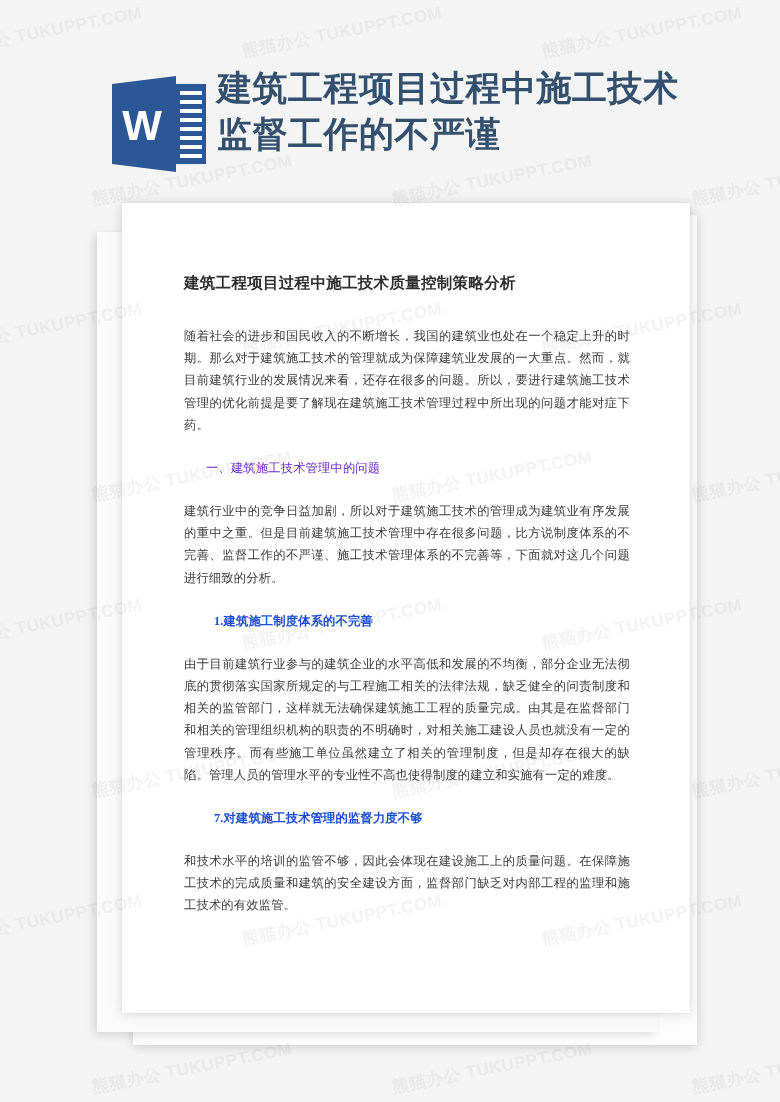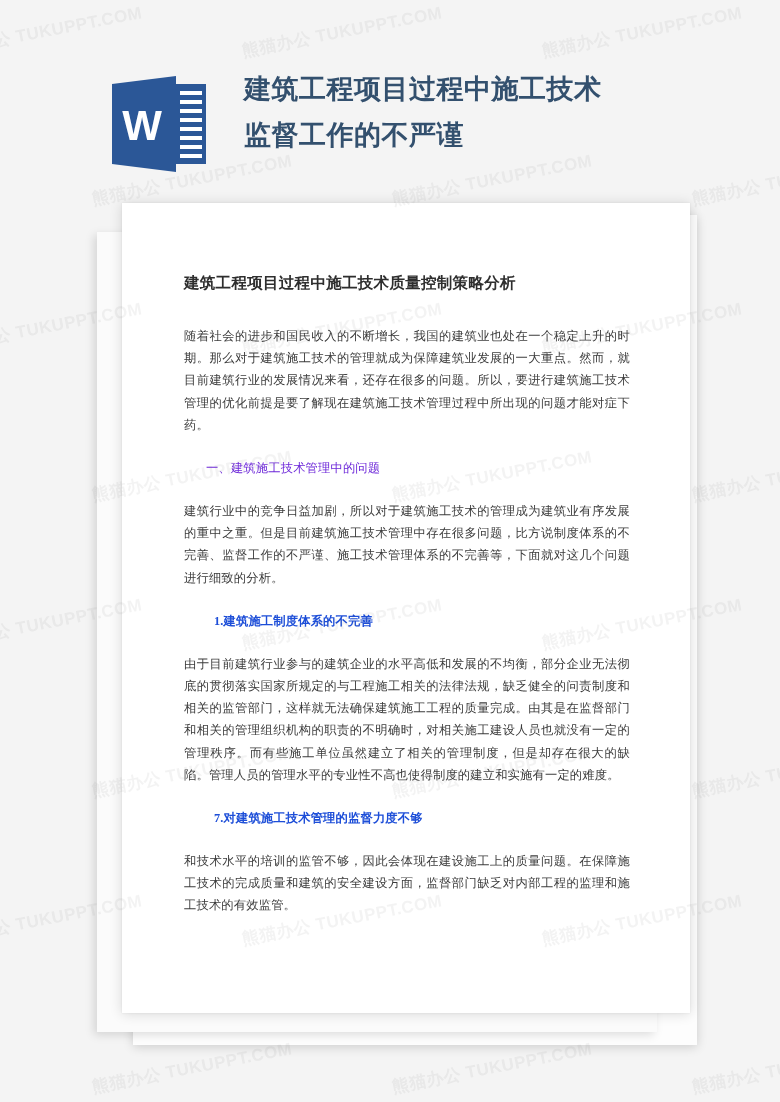--- a/index.html
+++ b/index.html
@@ -49,27 +49,27 @@
     position: absolute;
     left: 104px;
     top: 74px;
     width: 110px;
     height: 100px;
   }
   #word-logo svg { display: block; }
 
   #header-title {
     position: absolute;
-    left: 244px;
+    left: 217px;
     top: 66px;
     width: 470px;
     color: #33506e;
     font-family: "Liberation Serif", serif;
     font-weight: bold;
-    font-size: 27px;
+    font-size: 35px;
     line-height: 46px;
     letter-spacing: 0.5px;
   }
 
   
   #page-stack {
     position: absolute;
     left: 0; top: 0;
     width: 780px;
     height: 1102px;

